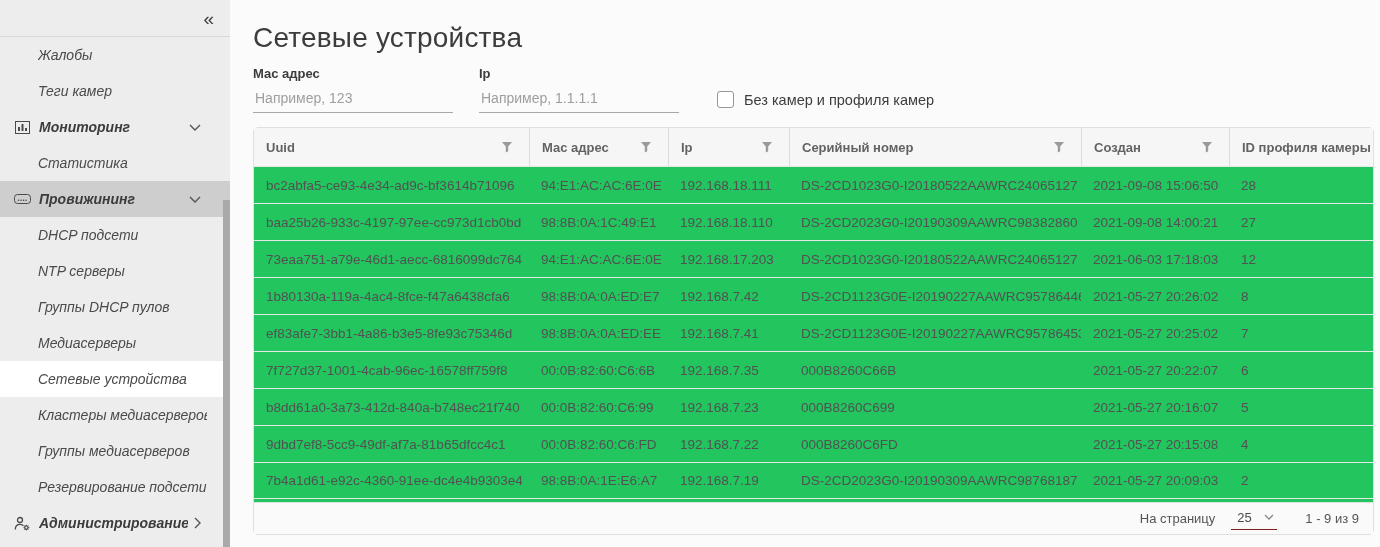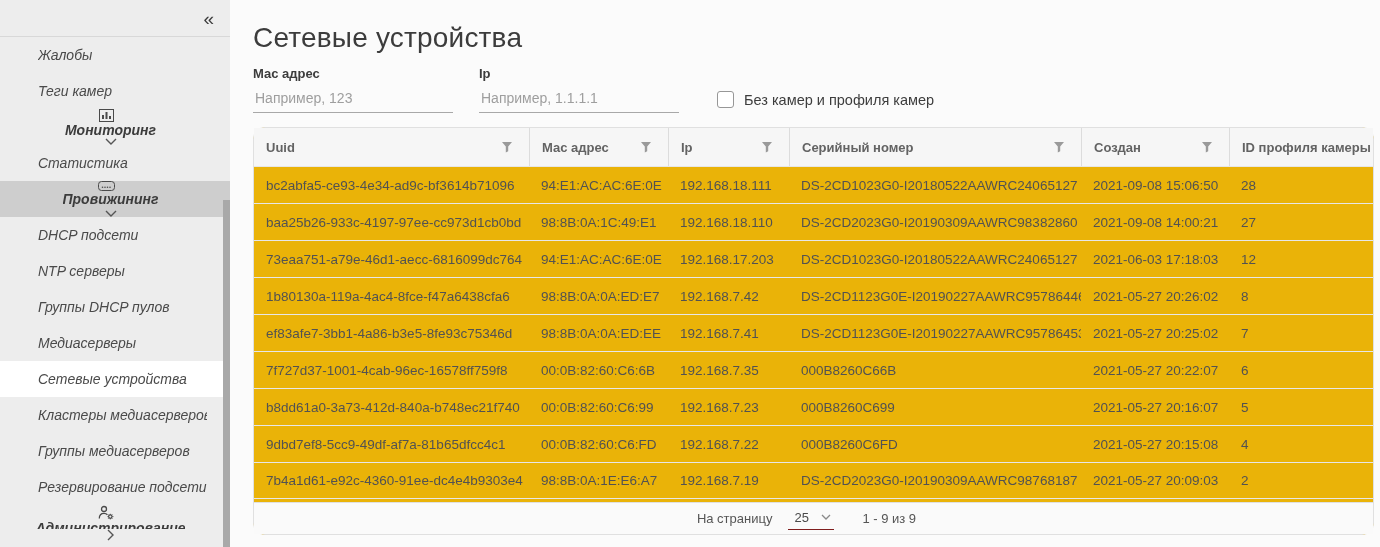--- a/index.html
+++ b/index.html
@@ -42,21 +42,20 @@
     font-size: 14px;
     color: #4a4a4a;
     cursor: pointer;
     position: relative;
     font-style: italic;
   }
   .nav-item.group {
     padding-left: 14px;
     font-weight: bold;
     color: #3c3c3c;
-    flex-direction: column;
   }
   .nav-item.highlighted { background: #cecece; }
   .nav-item.active { background: #ffffff; }
   .nav-icon {
     width: 17px;
     display: inline-flex;
     justify-content: center;
     margin-right: 8px;
     flex: none;
   }
@@ -134,23 +133,23 @@
   .checkbox-label {
     margin-left: 10px;
     font-size: 14.5px;
     color: #3d3d3d;
   }
 
   
   .table-wrap {
     margin-top: 14px;
     width: 1121px;
-    background: #eab308;
+    background: #22c55e;
     border: 1px solid #e0e0e0;
-    border-radius: 12px;
+    border-radius: 6px;
   }
   .grid-row {
     display: grid;
     grid-template-columns: 275px 139px 121px 292px 148px auto;
   }
   .grid-head {
     background: #f6f6f6;
     height: 38px;
   }
   .head-cell {
@@ -187,21 +186,21 @@
   }
 
   
   .pager {
     margin-top: 3px;
     height: 32px;
     background: #fafafa;
     border-top: 1px solid #e0e0e0;
     display: flex;
     align-items: center;
-    justify-content: center;
+    justify-content: flex-end;
     padding-right: 14px;
     font-size: 13px;
     color: #555;
   }
   .pager-label { margin-right: 16px; }
   .page-size-select {
     display: inline-flex;
     align-items: center;
     justify-content: space-between;
     width: 46px;

